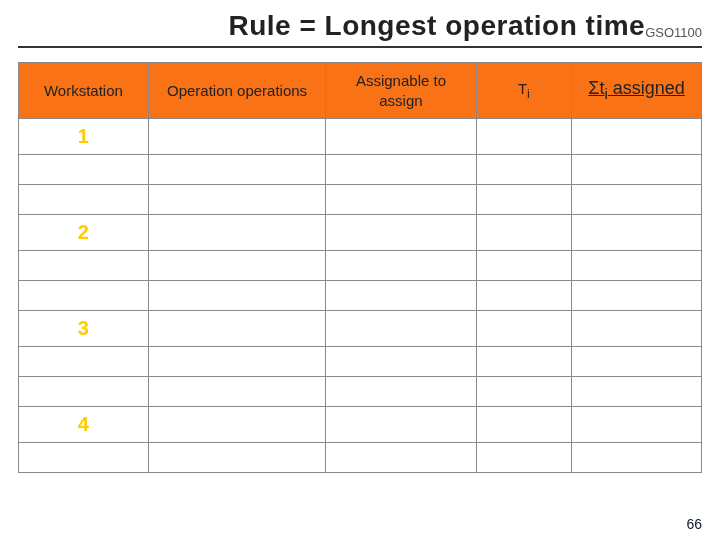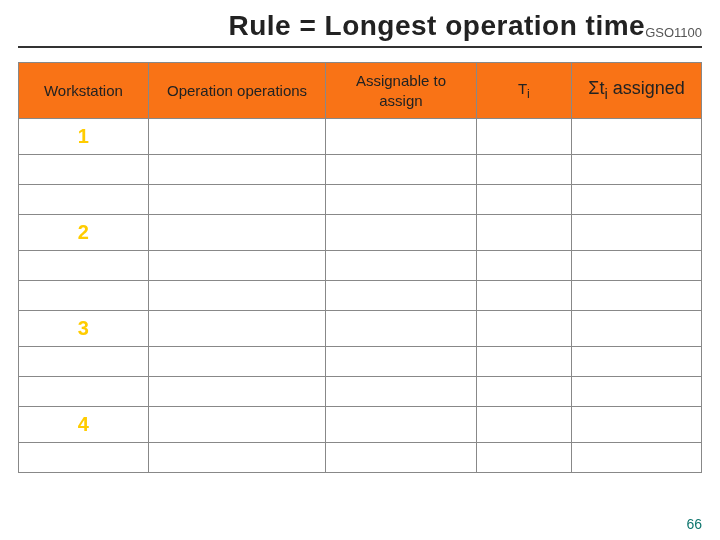--- a/index.html
+++ b/index.html
@@ -89,28 +89,29 @@
       font-size: 20px;
       font-weight: bold;
     }
 
     tr.empty-row td {
       height: 30px;
     }
 
     .th-sigma {
       font-size: 18px;
+      text-decoration: underline;
     }
 
     .page-number {
       position: absolute;
       bottom: 8px;
       right: 18px;
       font-size: 14px;
-      color: #0f766e;
+      color: #0f172a;
       text-align: right;
     }
   </style>
 </head>
 <body>
 
 <div class="page-container">
   <div class="header-row">
     <span class="page-title">Rule = Longest operation time</span>
     <span class="course-code">GSO1100</span>

